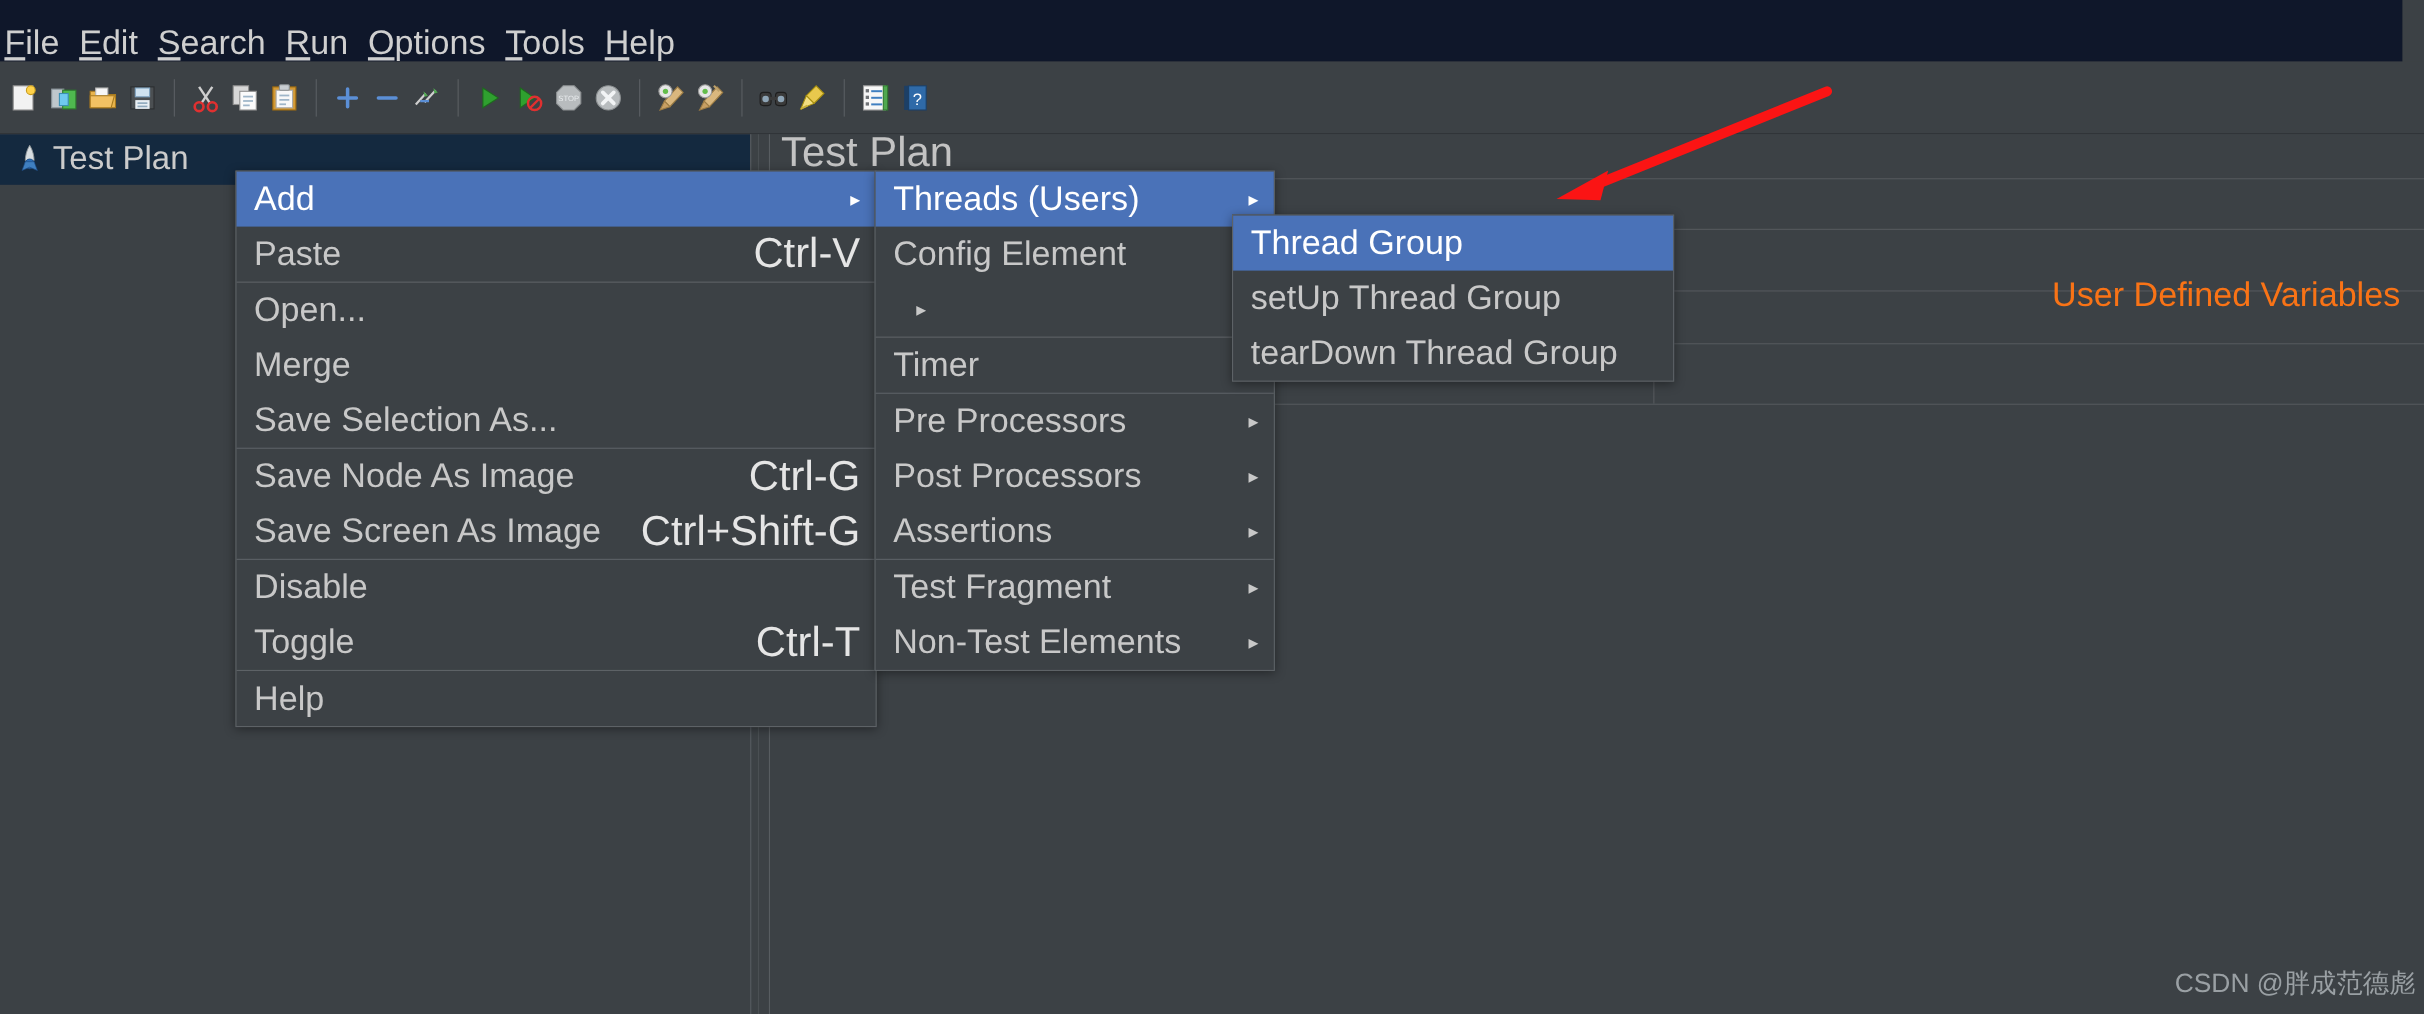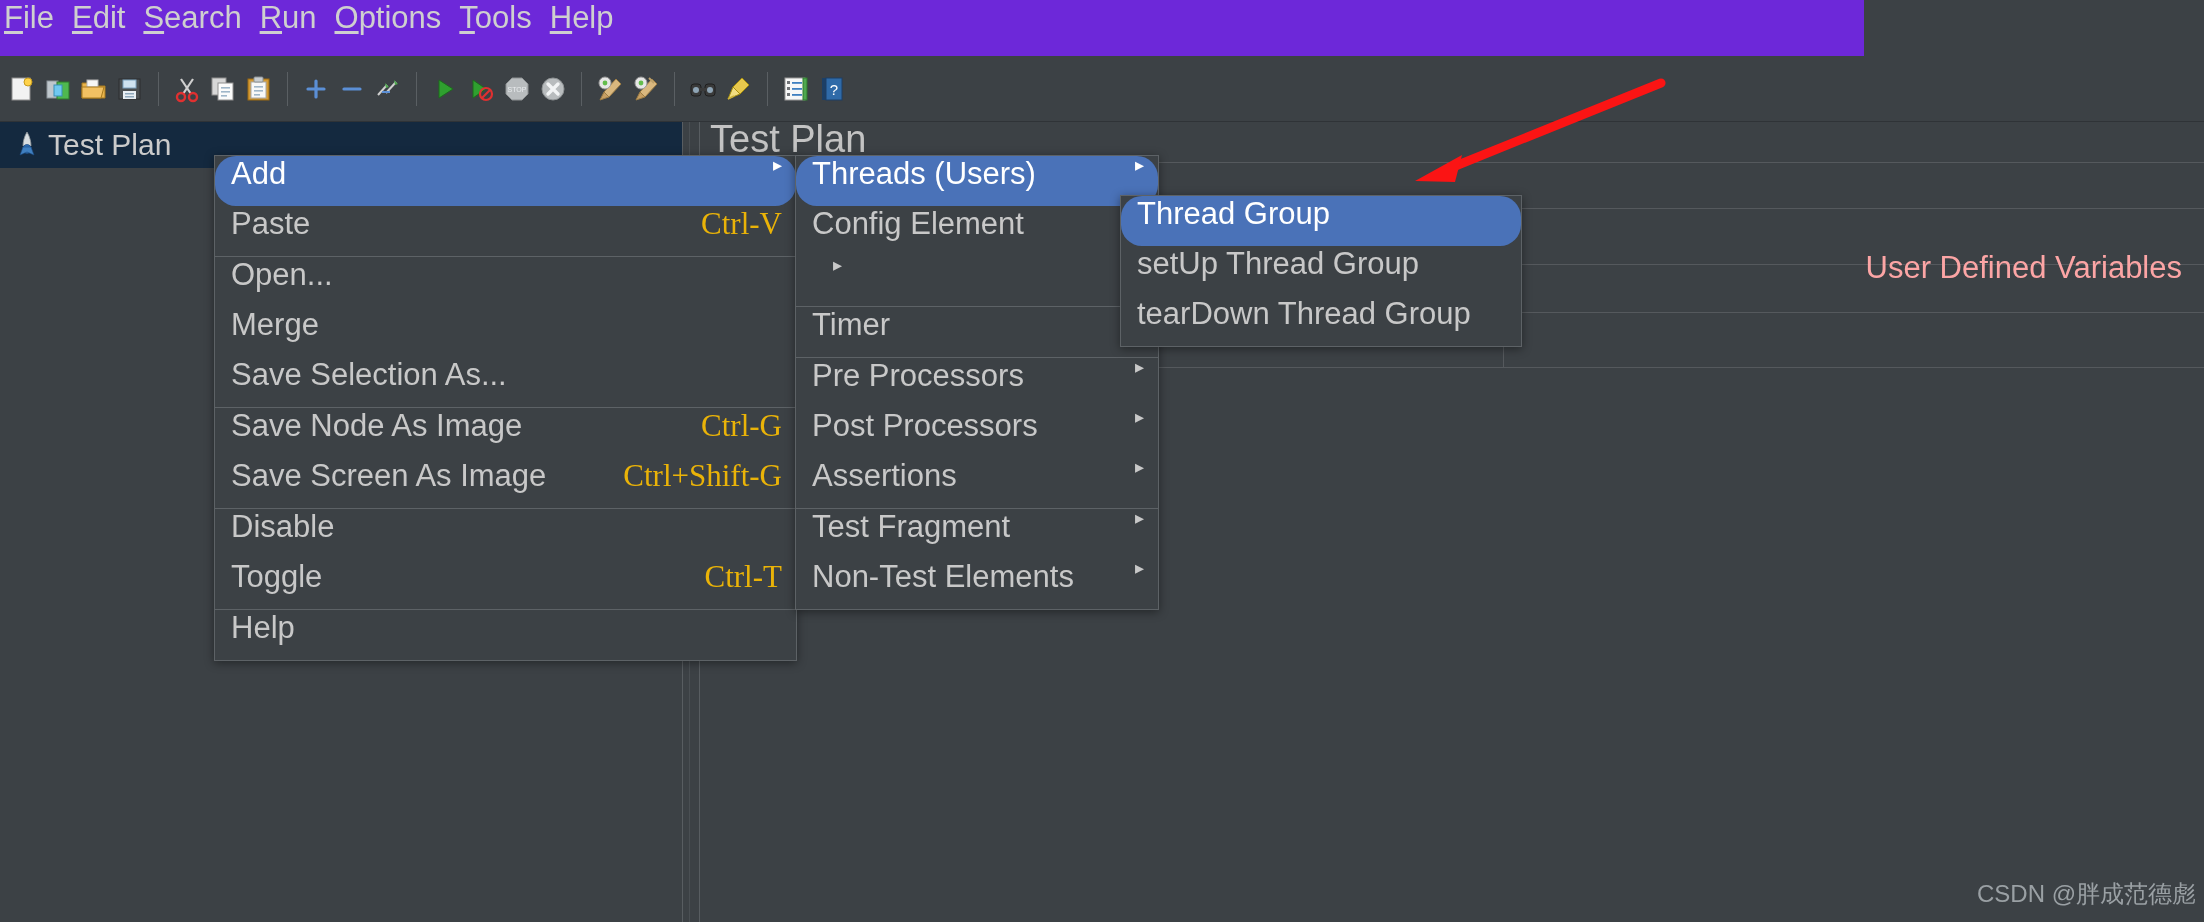--- a/index.html
+++ b/index.html
@@ -12,23 +12,23 @@
     position: relative;
     overflow: hidden;
     font-family: "Liberation Sans", "DejaVu Sans", sans-serif;
     color: #c6c6c6;
     -webkit-font-smoothing: antialiased;
   }
 
   
   .menubar {
     position: absolute; left: 0; top: 0;
-    width: 1864px; height: 56px;
-    background: #6d28d9;
-    display: flex; align-items: flex-start;
+    width: 2184px; height: 56px;
+    background: #0f172a;
+    display: flex; align-items: flex-end;
     padding-left: 4px;
     box-sizing: border-box;
   }
   .menubar-item {
     font-size: 31px;
     color: #cfcfcf;
     padding: 2px 12px 2px 0px;
     margin-right: 6px;
     line-height: 1;
     white-space: nowrap;
@@ -129,21 +129,21 @@
     position: absolute;
     left: 0; width: 1504px;
     border-top: 1px solid #55595d;
     box-sizing: border-box;
   }
   .row-name  { top: 40px;  height: 46px; }
   .row-comm  { top: 86px;  height: 56px; }
   .row-udvhd { top: 142px; height: 62px; border-top: 1px solid #55595d; }
   .udv-title {
     position: absolute; right: 22px; top: 128px;
-    font-size: 31px; color: #fca5a5;
+    font-size: 31px; color: #f97316;
     white-space: nowrap;
   }
   .udv-table {
     position: absolute; left: 0; top: 190px;
     width: 1504px; height: 56px;
     border-top: 1px solid #55595d;
     border-bottom: 1px solid #55595d;
     box-sizing: border-box;
     display: flex;
   }
@@ -165,39 +165,37 @@
     box-sizing: border-box;
     z-index: 40;
     box-shadow: 0 2px 9px rgba(0,0,0,0.42);
   }
   .menu1 { left: 214px; top: 155px; width: 583px; }
   .menu2 { left: 795px; top: 155px; width: 364px; }
   .menu3 { left: 1120px; top: 155px; width: 402px; margin-top: 40px; }
 
   .mi {
     height: 50px;
-    display: flex; 
+    display: flex; align-items: center;
     padding: 0 14px 0 16px;
     box-sizing: border-box;
     font-size: 31px;
     color: #c8c8c8;
     white-space: nowrap;
     position: relative;
     cursor: default;
-    border-radius: 21px;
   }
   .mi.hl { background: #4a72b8; color: #ffffff; }
   .mi.disabled { color: #818588; }
   .mi .mi-label { flex: 1 1 auto; }
   .mi .mi-accel {
     flex: 0 0 auto;
-    color: #eab308;
-    font-size: 31px;
+    color: #e5e5e5;
+    font-size: 38px;
     margin-left: 26px;
-    font-family: Liberation Serif, serif;
   }
   .mi .mi-arrow {
     flex: 0 0 auto;
     width: 16px; text-align: right;
     font-size: 18px;
     line-height: 1;
     color: #c8c8c8;
     margin-left: 14px;
   }
   .mi.hl .mi-arrow { color: #ffffff; }

